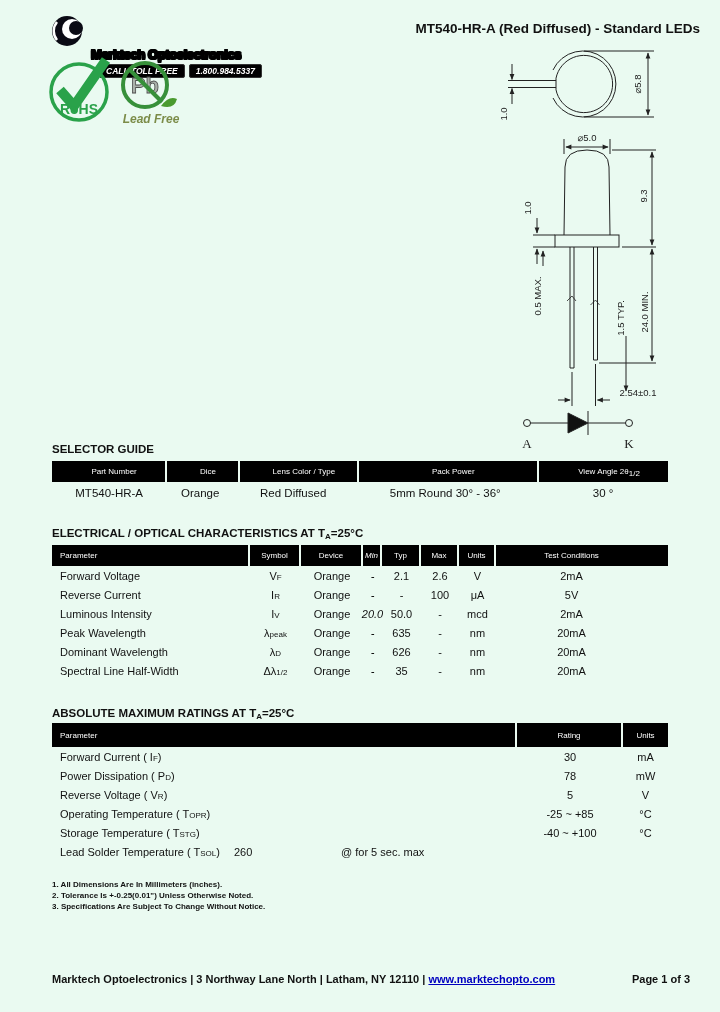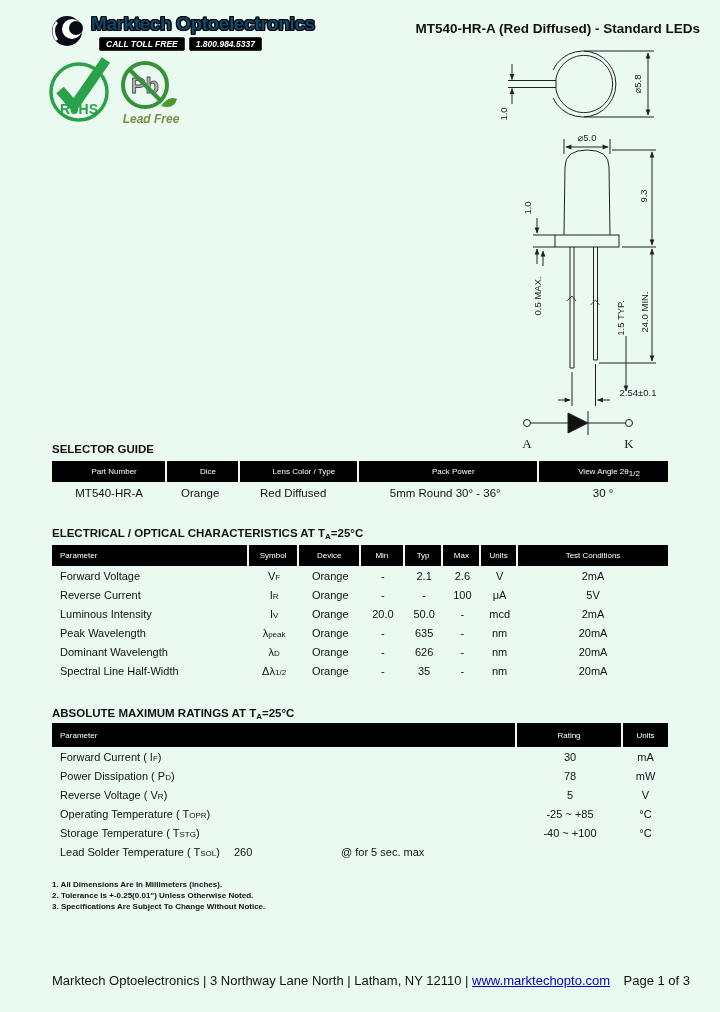--- a/index.html
+++ b/index.html
@@ -2,23 +2,23 @@
 <html><head>
 <meta charset="utf-8">
 <style>
   html,body{margin:0;padding:0;}
   .page{position:relative;width:720px;height:1012px;background:#eafaf1;
         font-family:"Liberation Sans",sans-serif;color:#111;overflow:hidden;}
 
   
   .logo{position:absolute;left:50px;top:13px;display:flex;align-items:flex-start;}
   .logo-text{margin-left:3px;}
-  .brand{font-size:19px;font-weight:bold;letter-spacing:-0.4px;color:#0c4a6e;
+  .brand{font-size:13px;font-weight:bold;letter-spacing:-0.4px;color:#000000;
          text-shadow:-1px -1px 0 #000,1px -1px 0 #000,-1px 1px 0 #000,1px 1px 0 #000,
-                     0 -1px 0 #000,0 1px 0 #000,-1px 0 0 #000,1px 0 0 #000;}
+                     0 -1px 0 #000,0 1px 0 #000,-1px 0 0 #000,1px 0 0 #000;margin-top:34px;}
   .badge-row{display:flex;gap:4px;margin-top:2px;padding-left:8px;}
   .pill{background:#000;color:#fff;font-size:8.5px;font-weight:bold;font-style:italic;
         padding:1px 6px;border-radius:2px;border:1px solid #333;}
   .doc-title{position:absolute;top:21px;right:20px;font-size:13.5px;font-weight:bold;}
 
   .rohs-badge{position:absolute;left:46px;top:53px;}
   .pb-badge{position:absolute;left:118px;top:58px;}
   .leadfree{position:absolute;left:116px;top:112px;width:70px;text-align:center;
             font-size:12px;font-weight:bold;font-style:italic;color:#7c8c49;}
 
@@ -42,30 +42,30 @@
   .sel .hcell{height:21px;margin-left:11px;}
   .sel .cell{height:22px;font-size:11.5px;}
   .elec .hcell{height:21px;}
   .elec .cell{height:19px;}
   .abs .hcell{height:24px;}
   .abs .cell{height:19px;}
   
   .sel .c0{width:118px;} .sel .c1{width:70px;} .sel .c2{width:122px;}
   .sel .c3{width:192px;} .sel .c4{width:134px;}
   .elec .c0{width:198px;} .elec .c1{width:51px;} .elec .c2{width:62px;}
-  .elec .c3{width:44px;} .elec .c4{width:39px;} .elec .c5{width:38px;}
+  .elec .c3{width:19px;font-style:italic;} .elec .c4{width:39px;} .elec .c5{width:38px;}
   .elec .c6{width:37px;} .elec .c7{width:151px;}
   .abs .c0{width:465px;position:relative;} .abs .c1{width:106px;} .abs .c2{width:45px;}
   .lead-val{margin-left:14px;}
   .lead-note{position:absolute;left:289px;}
 
   
   .notes{position:absolute;left:52px;top:879px;font-size:8px;font-weight:bold;line-height:11px;}
   .footer{position:absolute;left:52px;top:973px;width:638px;display:flex;
-          justify-content:space-between;font-size:13px;font-weight:normal;text-align:right;}
+          justify-content:space-between;font-size:11px;font-weight:bold;text-align:right;}
   .footer a{color:#0000bf;text-decoration:underline;cursor:pointer;}
 </style>
 </head>
 <body>
 
 <div class="page">
 
   <div class="logo">
     <svg width="38" height="36" viewBox="0 0 38 36">
       <circle cx="17" cy="18" r="15" fill="#0a0a14"></circle>

